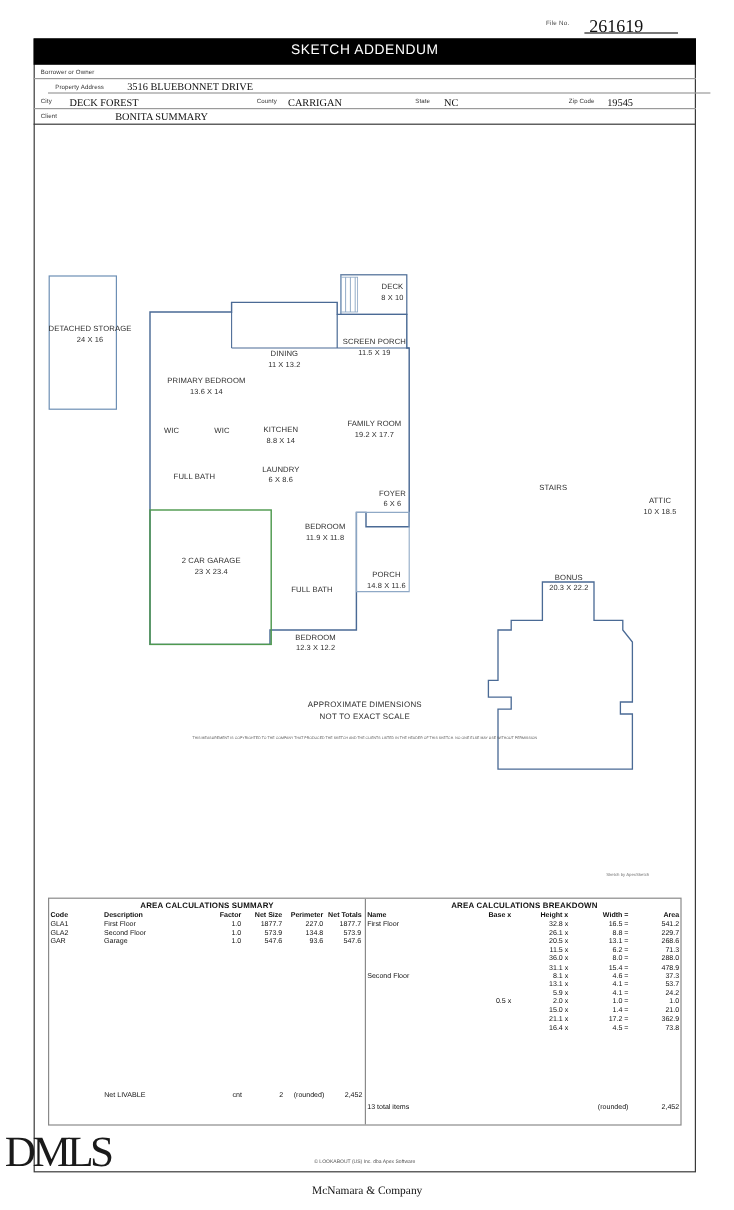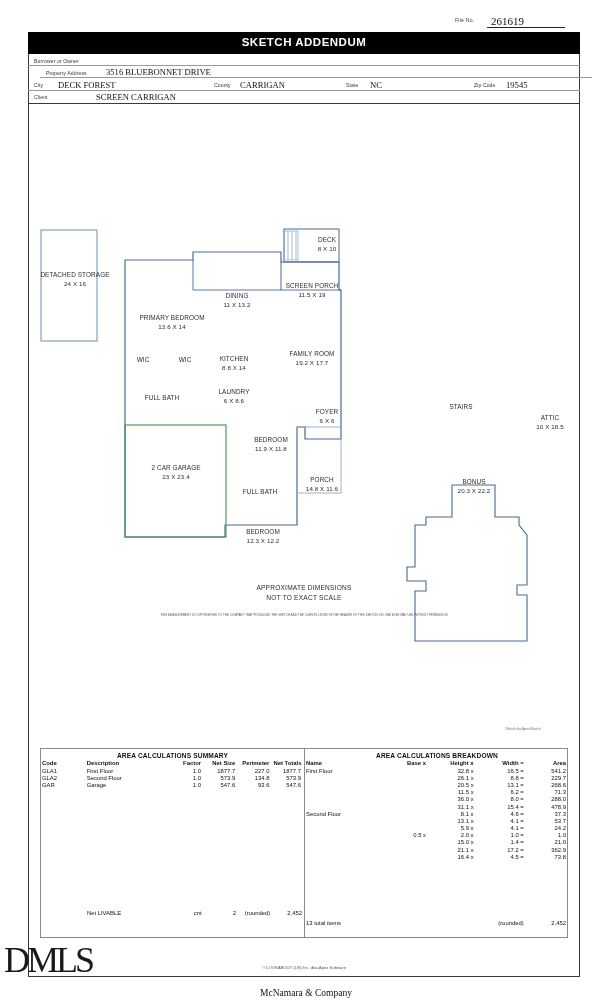--- a/index.html
+++ b/index.html
@@ -4,29 +4,29 @@
 <style>
   html,body{margin:0;padding:0;background:#ffffff;}
   body{
     width:612px;height:1008px;position:relative;overflow:hidden;
     font-family:"Liberation Sans", sans-serif;
     color:#000;
   }
   
   #fileno-row{position:absolute;left:455px;top:15px;width:150px;height:16px;}
   #fileno-label{position:absolute;left:0;top:2px;font-size:5.2px;color:#444;letter-spacing:.2px;}
-  #fileno-value{position:absolute;left:36px;top:0px;font-family:"Liberation Serif",serif;font-size:11px;color:#111;}
+  #fileno-value{position:absolute;left:36px;top:0px;font-family:"Liberation Serif",serif;font-size:15px;color:#111;}
   #fileno-underline{position:absolute;left:32px;top:12px;width:78px;height:1px;background:#222;}
 
   
   #page-frame{position:absolute;left:28px;top:32px;width:552px;height:945px;border:1px solid #3a3a3a;box-sizing:border-box;}
 
   
   #title-bar{position:absolute;left:28px;top:32px;width:552px;height:22px;background:#000;}
-  #title-text{position:absolute;left:0;top:4px;width:552px;text-align:center;color:#fff;font-size:11.5px;font-weight:bold;letter-spacing:.5px;}
+  #title-text{position:absolute;left:0;top:4px;width:552px;text-align:center;color:#fff;font-size:11.5px;font-weight:normal;letter-spacing:.5px;}
 
   
   .hdr-row{position:absolute;left:28px;width:552px;box-sizing:border-box;border-bottom:1px solid #9a9a9a;}
   #hdr-borrower{top:54px;height:12px;}
   #hdr-address{top:66px;height:12px;margin-left:12px;}
   #hdr-city{top:78px;height:13px;}
   #hdr-client{top:91px;height:13px;border-bottom:1px solid #3a3a3a;}
   .hlabel{position:absolute;font-size:5.1px;color:#333;top:3.5px;letter-spacing:.1px;}
   .hvalue{position:absolute;font-family:"Liberation Serif",serif;font-size:8.6px;color:#111;top:1px;white-space:nowrap;}
 
@@ -87,21 +87,21 @@
   <span class="hlabel" style="left:186px;top:4px">County</span>
   <span class="hvalue" style="left:212px;top:1.5px">CARRIGAN</span>
   <span class="hlabel" style="left:318px;top:4px">State</span>
   <span class="hvalue" style="left:342px;top:1.5px">NC</span>
   <span class="hlabel" style="left:446px;top:4px">Zip Code</span>
   <span class="hvalue" style="left:478px;top:1.5px">19545</span>
 </div>
 
 <div class="hdr-row" id="hdr-client">
   <span class="hlabel" style="left:6px;top:3px">Client</span>
-  <span class="hvalue" style="left:68px;top:0.5px">SCREEN CARRIGAN</span>
+  <span class="hvalue" style="left:68px;top:0.5px">BONITA SUMMARY</span>
 </div>
 
 <div id="sketch-area">
 
   <svg id="sketch-svg" width="550" height="640" viewBox="0 0 550 640">
 
     <rect x="12" y="125" width="56" height="111" fill="none" stroke="#6d8fb5" stroke-width="1"></rect>
 
     <rect x="255" y="124" width="55" height="33" fill="none" stroke="#4a6a95" stroke-width="1"></rect>
     <line x1="255" y1="124" x2="255" y2="157" stroke="#8fa9c6" stroke-width="0.8"></line>

